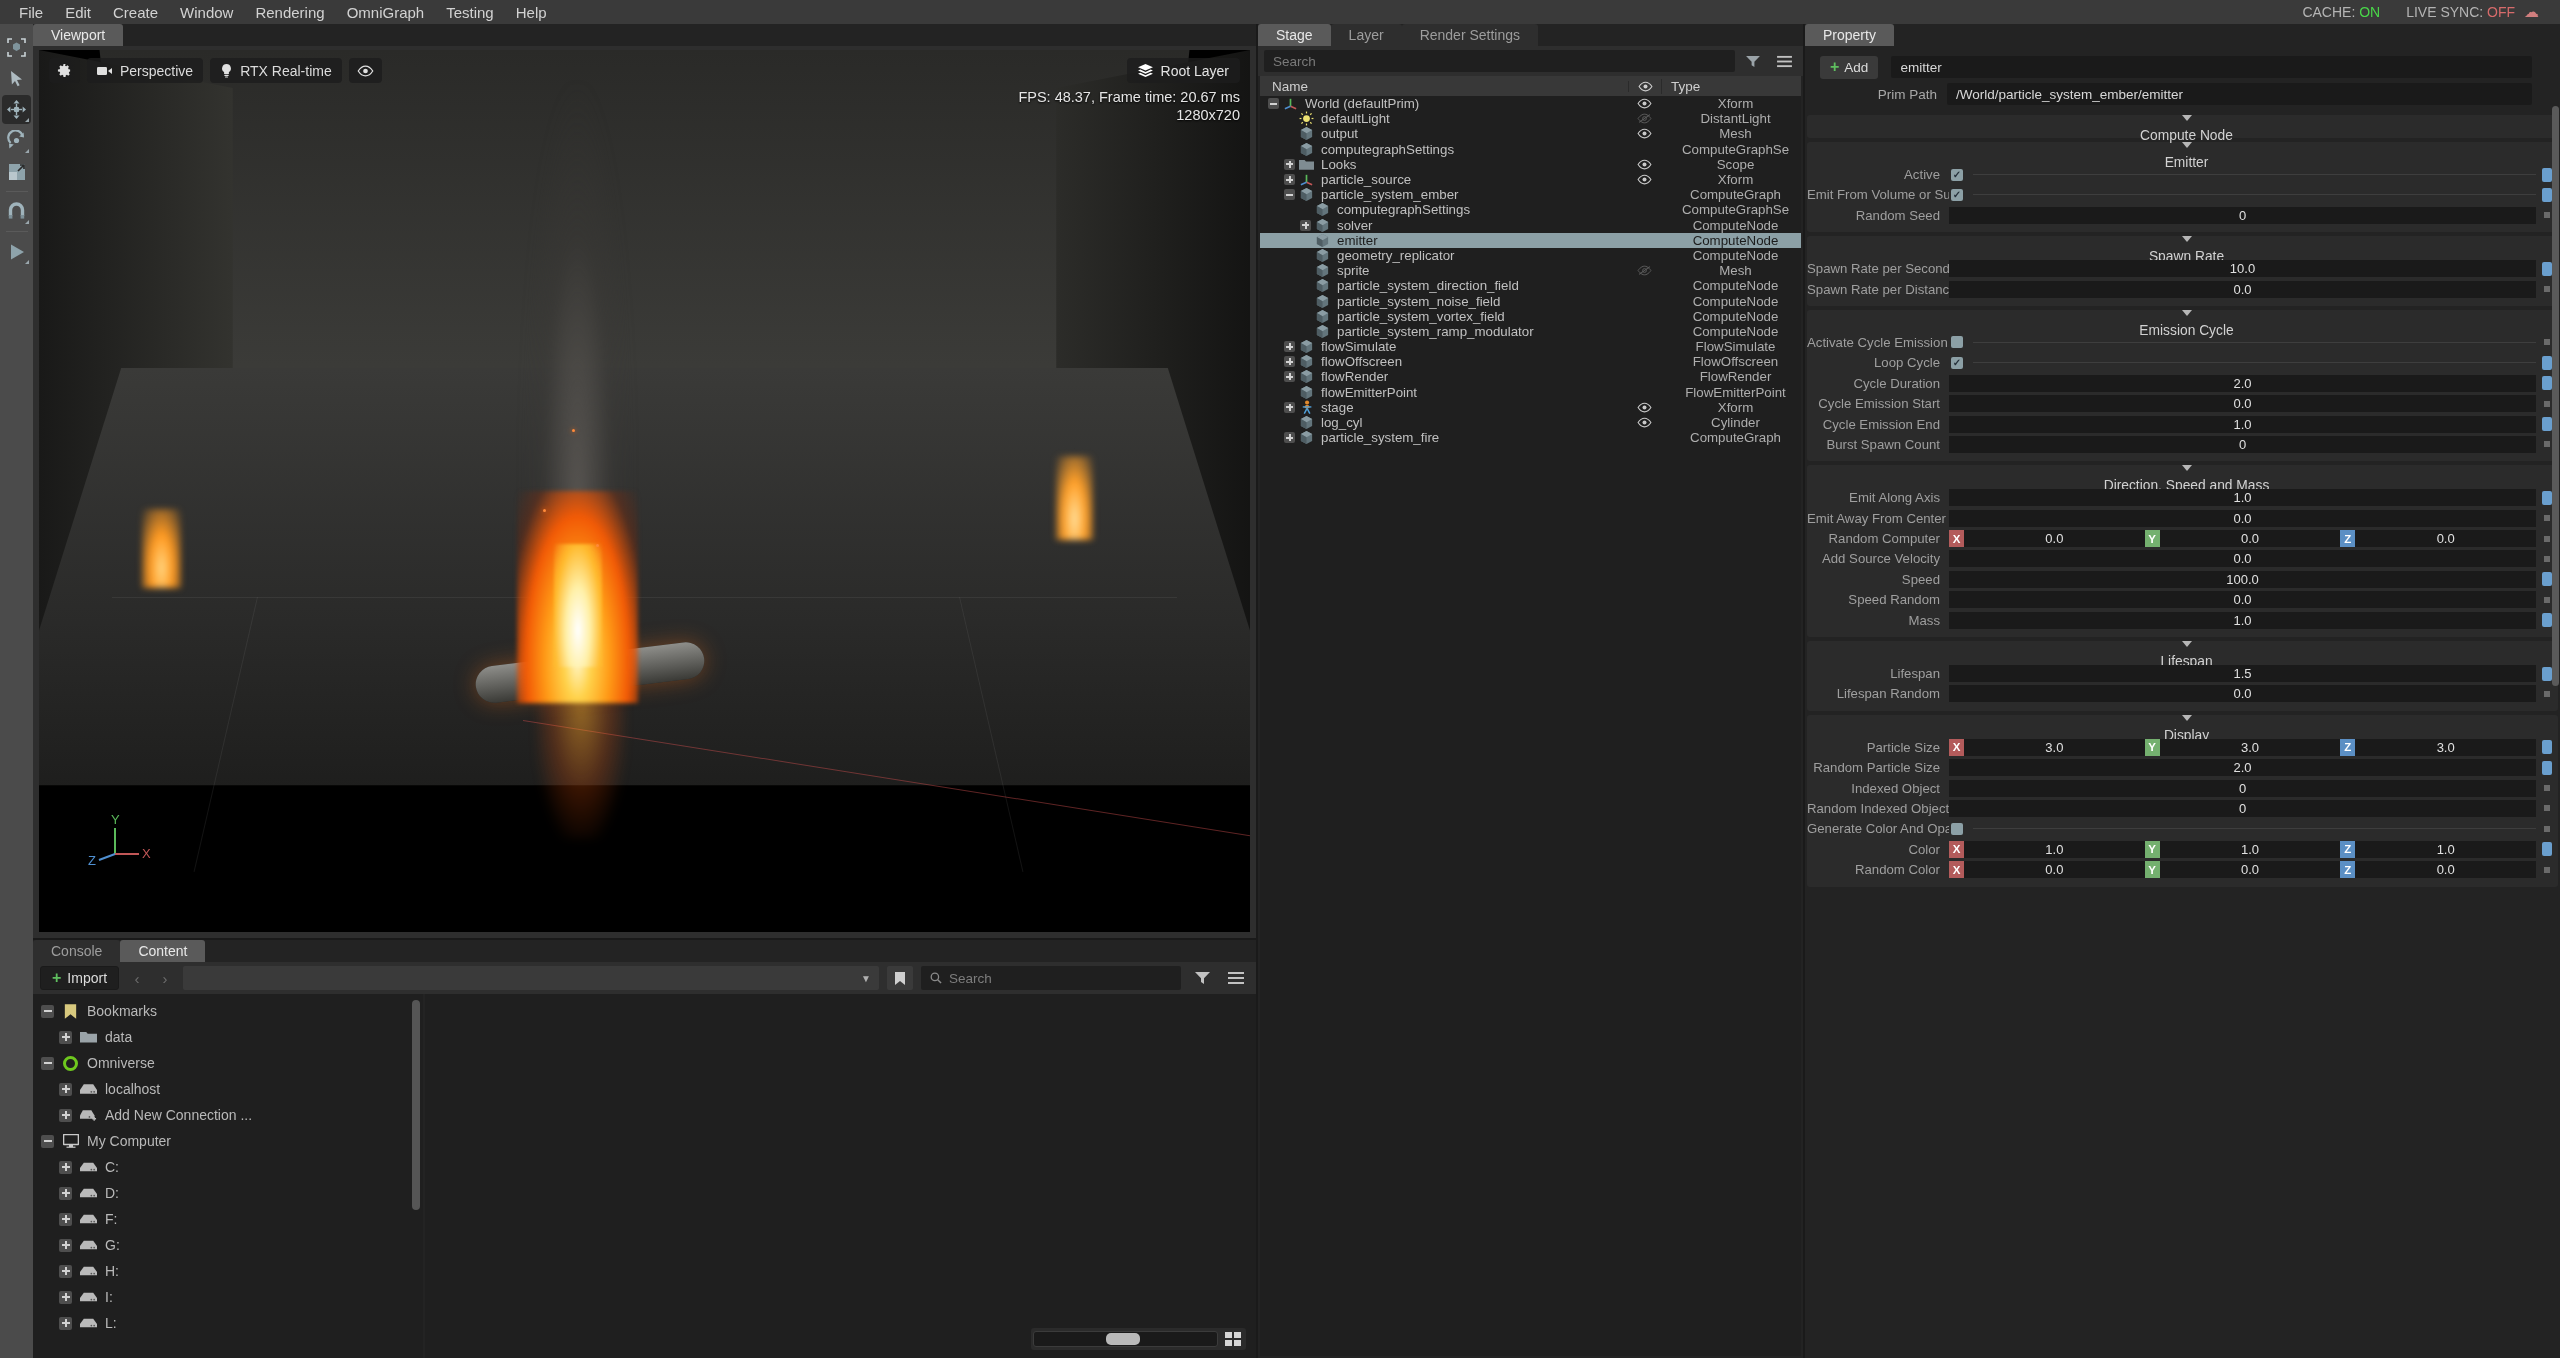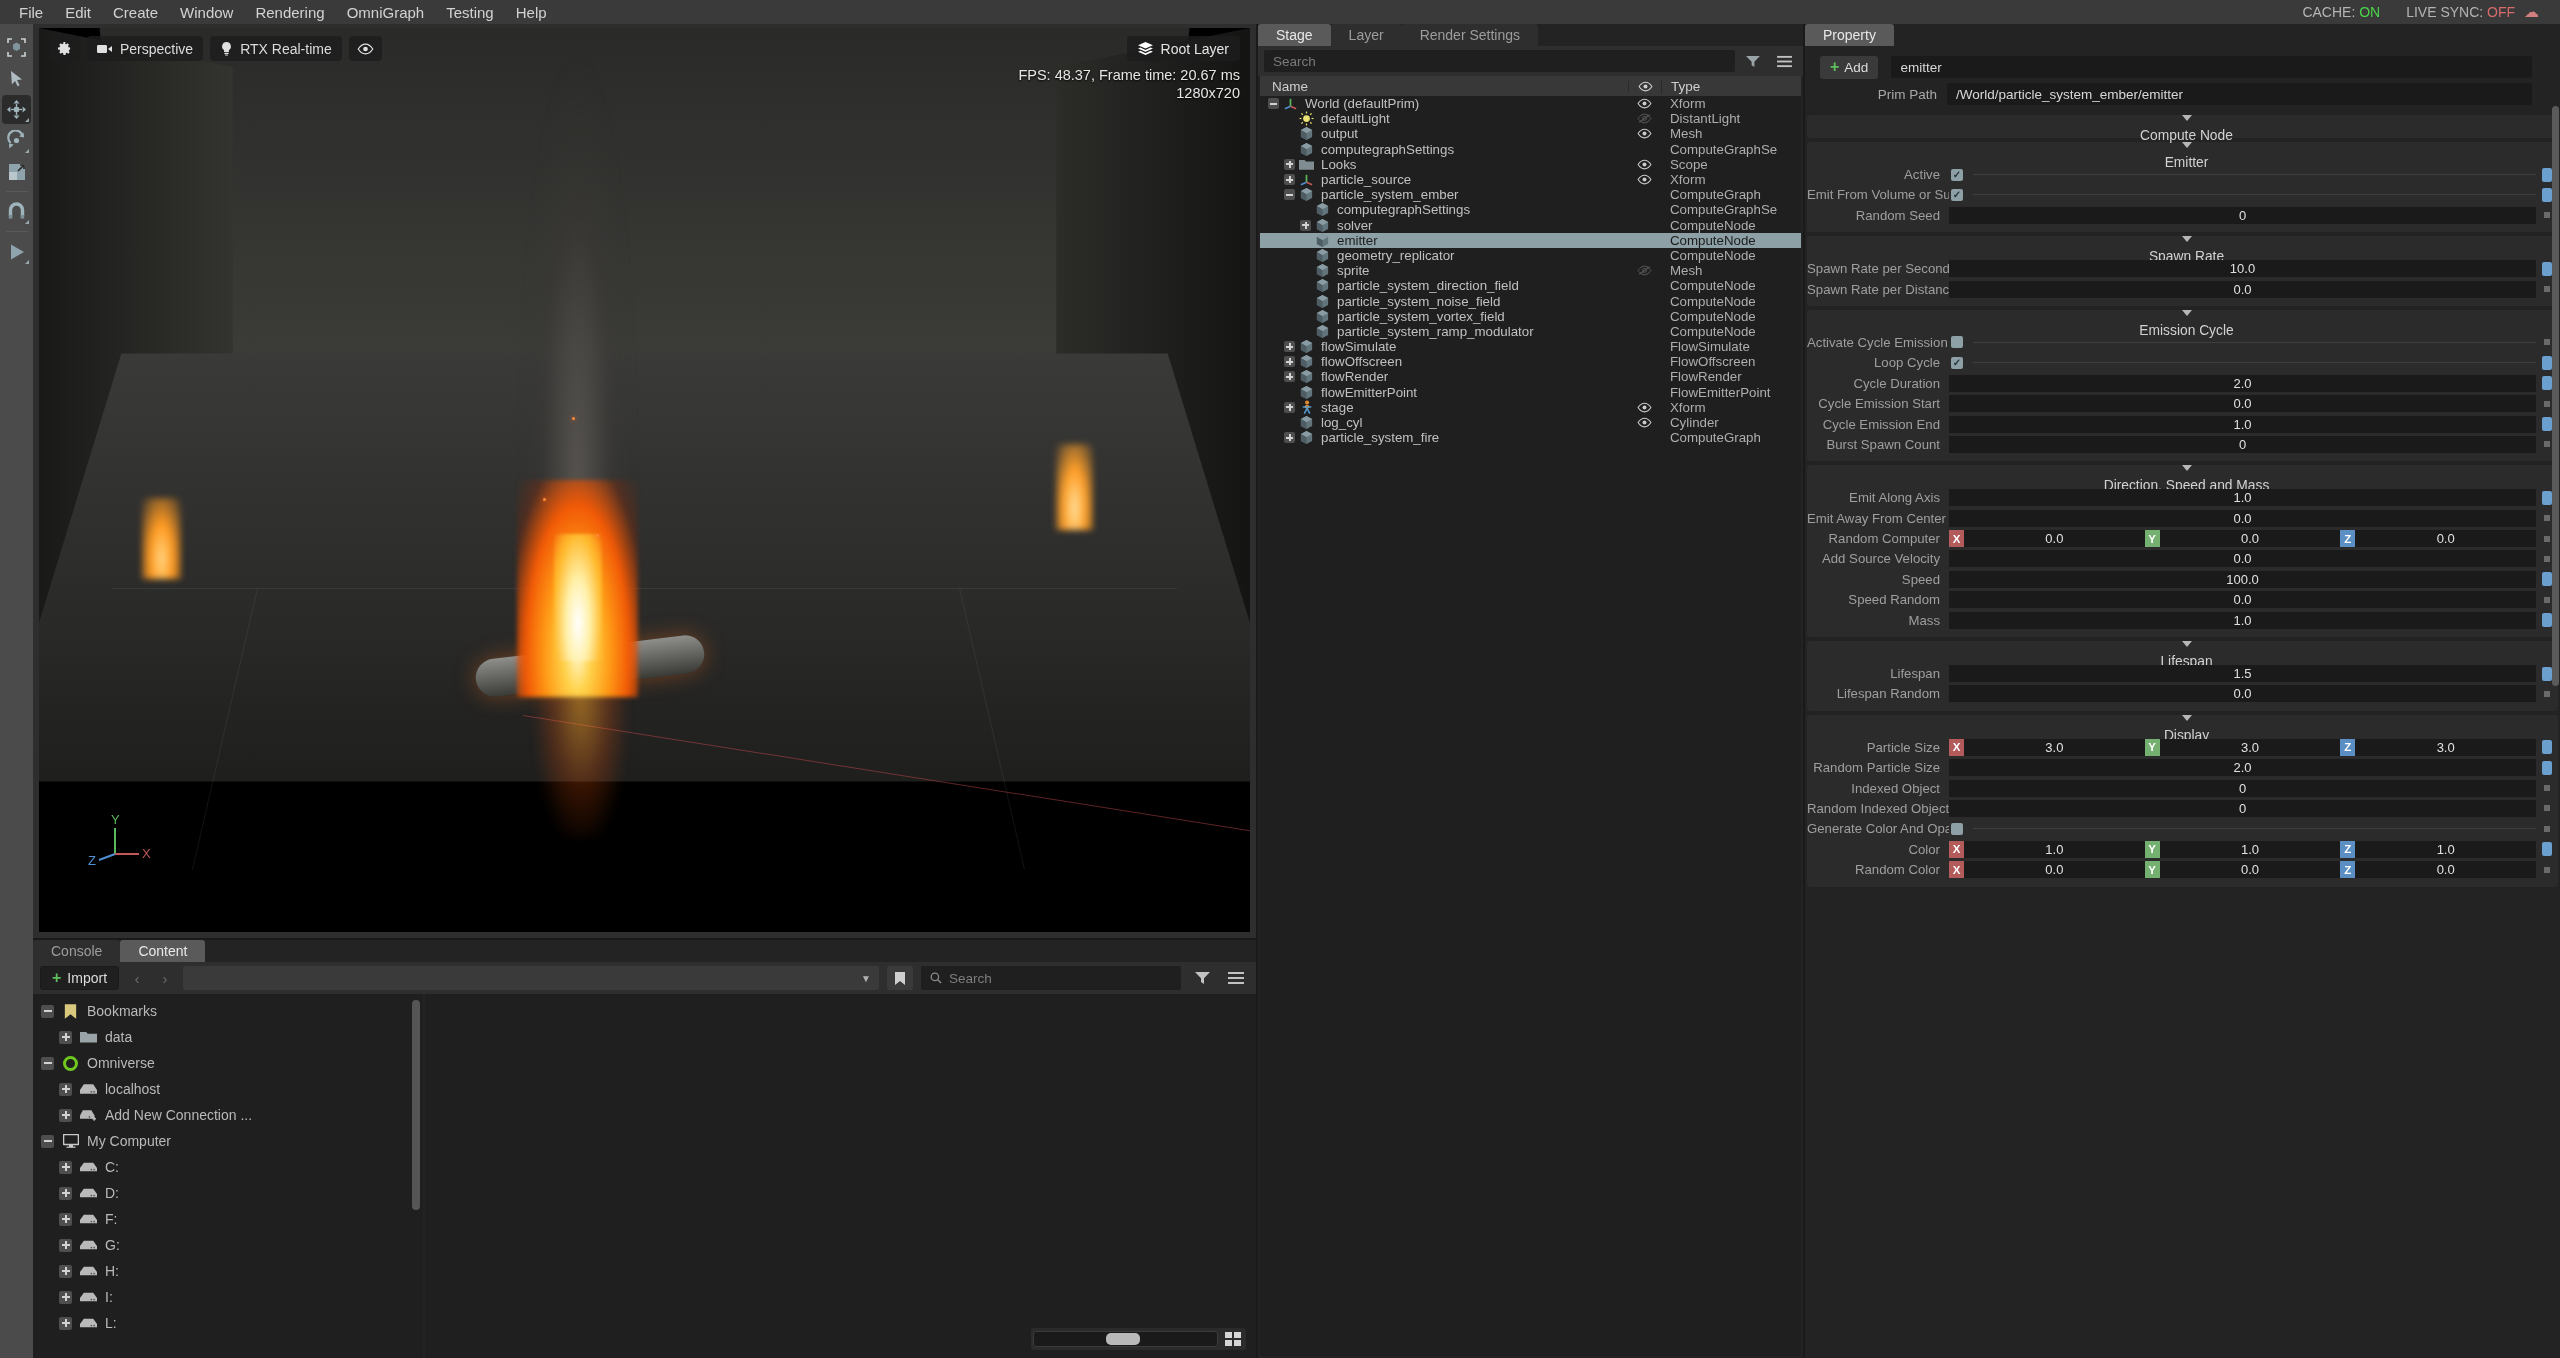--- a/index.html
+++ b/index.html
@@ -220,21 +220,21 @@
     flex:1; height:22px; background:#1f1f1f; border-radius:2px; display:flex; align-items:center;
     padding:0 9px; font-size:13.5px; color:#7a7a7a;
   }
   .stage-head{
     height:20px; flex:0 0 20px; display:flex; align-items:center; background:#383838;
     font-size:13.5px; color:#cfcfcf; margin:0 2px;
   }
   .sh-name{ flex:1; padding-left:12px;}
   .sh-eye{ width:33px; display:flex; align-items:center; justify-content:center; border-left:1px solid #2a2a2a;}
   .sh-type{ width:140px; padding-left:9px; border-left:1px solid #2a2a2a;}
-  .stage-tree{ flex:1; overflow:hidden; background:#1f1f1f; margin:0 2px 2px 2px; position:relative;}
+  .stage-tree{ flex:1; overflow:hidden; background:#1f1f1f; margin:0 2px 2px 2px; position:relative;text-align:center;}
   .srow{
     height:15.2px; display:flex; align-items:center; font-size:13.3px; color:#c0c0c0; cursor:pointer;
     white-space:nowrap;
   }
   .srow.selected{ background:#8ca0a6; color:#1c1c1c; }
   .srow.selected .stype{ color:#1c1c1c; }
   .sname{ flex:1; display:flex; align-items:center; overflow:hidden; }
   .seye{ width:33px; flex:0 0 33px; display:flex; align-items:center; justify-content:center;}
   .stype{ width:140px; flex:0 0 140px; padding-left:9px; color:#aeaeae; overflow:hidden; text-overflow:clip;}
   .sexp{ width:15px; flex:0 0 15px; display:flex; align-items:center; justify-content:center;}
@@ -390,20 +390,23 @@
       <div class="tool">
         <svg width="20" height="20" viewBox="0 0 20 20">
           <path d="M4 2.5l13 7.5-13 7.5z" fill="#8ea3ab"></path>
         </svg>
         <span class="corner-tick"></span>
       </div>
     </div>
 
     <div class="leftcol">
 
+      <div class="tabrow">
+        <div class="tab active">Viewport</div>
+      </div>
 
       <div class="viewport-wrap">
         <div class="viewport">
           <div class="scene">
             <div class="backwall"></div>
             <div class="wall-l"></div>
             <div class="wall-r"></div>
             <div class="floor"></div>
             <div class="gridline" style="left:6%;top:62%;width:88%;height:1px;"></div>
             <div class="gridline" style="left:18%;top:62%;width:1px;height:32%;transform:rotate(13deg);transform-origin:top;"></div>

